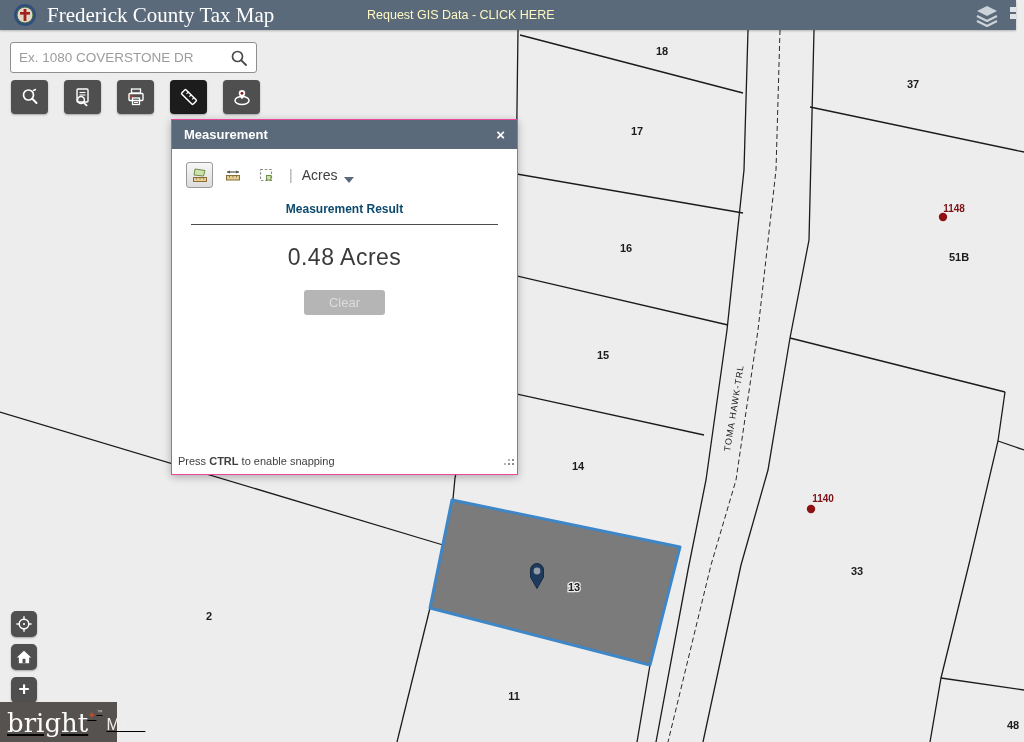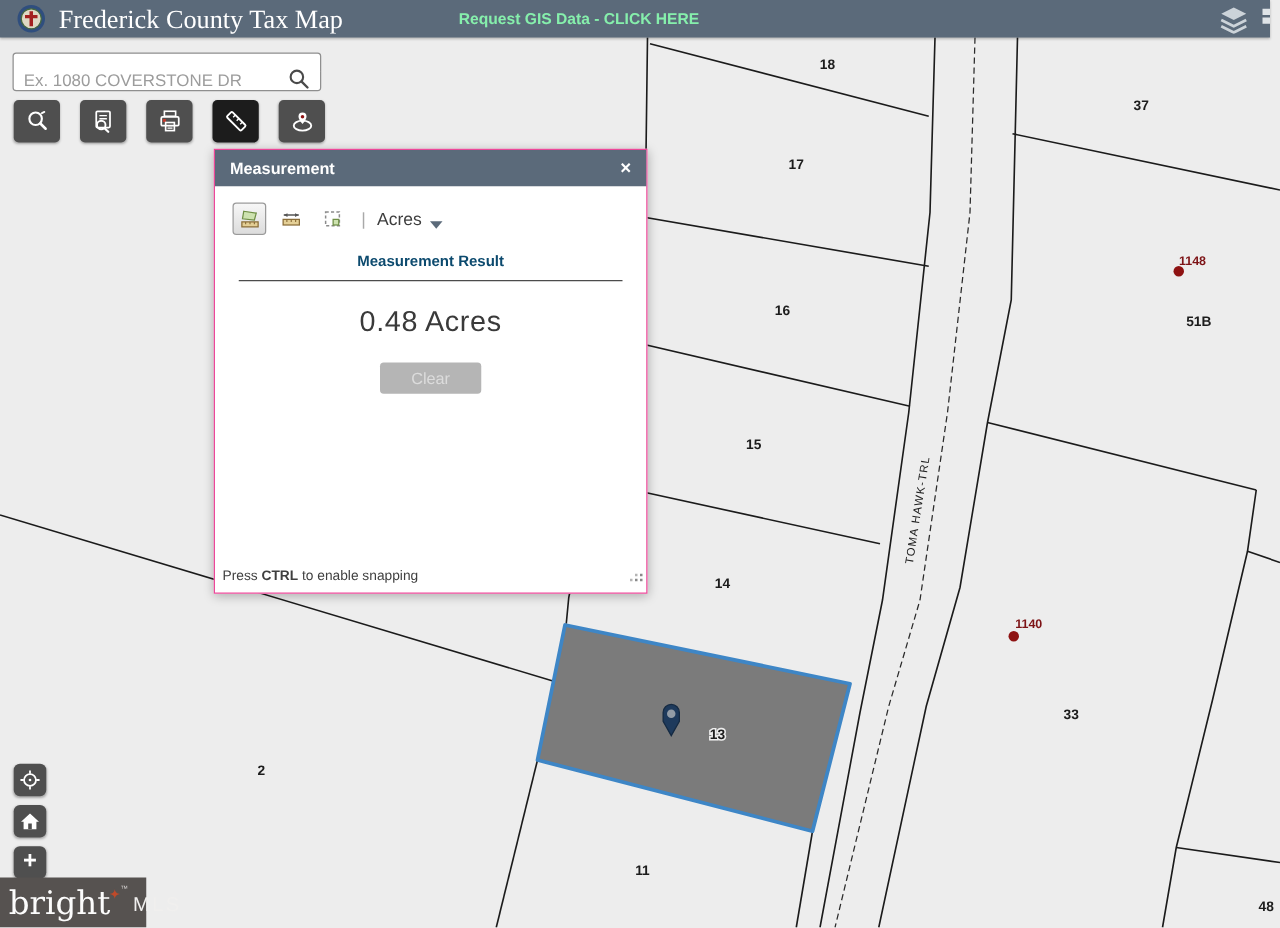--- a/index.html
+++ b/index.html
@@ -14,33 +14,33 @@
     position:absolute; top:0; left:0; width:1016px; height:30px;
     background:#5b6a7a; display:flex; align-items:center; z-index:30;
     box-shadow:0 1px 2px rgba(0,0,0,.25);
   }
   .seal { margin-left:13px; width:24px; height:24px; flex:0 0 auto; }
   .app-title {
     font-family:"Liberation Serif", serif; font-size:21px; color:#fff;
     margin-left:10px; white-space:nowrap;
   }
   .gis-link {
-    position:absolute; left:367px; top:8px; font-size:12.5px; font-weight:bold;
-    color:#86efac; cursor:pointer; white-space:nowrap;
+    position:absolute; left:367px; top:8px; font-size:12.5px; font-weight:normal;
+    color:#fef9c3; cursor:pointer; white-space:nowrap;
   }
   .hdr-right { position:absolute; right:16px; top:3px; width:26px; height:24px; cursor:pointer; }
   .hdr-partial {
     position:absolute; right:0; top:5px; width:8px; height:20px; overflow:hidden;
   }
   .hdr-partial span { display:block; width:12px; height:5px; background:#dfe4e8; margin:2px 0 0 2px; }
   
   .searchbox {
     position:absolute; left:10px; top:42px; width:247px; height:31px;
     background:#fff; border:1px solid #8f8f8f; border-radius:3px;
-    display:flex; align-items:flex-end; z-index:20;
+    display:flex; align-items:center; z-index:20;
   }
   .searchbox input {
     flex:1; border:none; outline:none; background:transparent;
     font-family:"Liberation Sans", sans-serif; font-size:13.5px; color:#333;
     padding:0 8px;
   }
   .searchbox input::placeholder { color:#9c9c9c; }
   .search-divider { width:1px; background:#b5b5b5; }
   .search-btn { width:34px; border:none; background:#fff; cursor:pointer;
     display:flex; align-items:center; justify-content:center; border-radius:0 3px 3px 0; }
@@ -90,21 +90,21 @@
   
   .map-ctrl {
     position:absolute; left:11px; width:26px; height:26px; border:none; border-radius:5px;
     background:#4f4f4f; color:#fff; display:flex; align-items:center; justify-content:center;
     cursor:pointer; z-index:20; box-shadow:0 1px 2px rgba(0,0,0,.3);
   }
   .ctrl-locate { top:611px; } .ctrl-home { top:644px; } .ctrl-zoomin { top:677px; font-size:19px; font-weight:bold; padding-bottom:2px; }
   
   .brand {
     position:absolute; left:0; top:702px; width:117px; height:40px; background:#565250;
-    z-index:22; display:flex; align-items:flex-end; padding:0 0 4px 7px; white-space:nowrap;
+    z-index:22; display:flex; align-items:flex-end; padding:0 0 4px 7px; white-space:nowrap;text-decoration:underline;
   }
   .brand-main { font-family:"DejaVu Serif", serif; font-size:26px; line-height:30px; color:#fcfcfc; }
   .brand-star { color:#bf4a2a; font-size:11px; margin-left:-1px; align-self:flex-start; margin-top:7px; }
   .brand-tm { color:#cfcccb; font-size:6px; align-self:flex-start; margin-top:7px; }
   .brand-sub { color:#f0efee; font-size:16px; letter-spacing:2px; margin-left:4px; margin-bottom:4px; }
   
   .map-svg { position:absolute; left:0; top:0; z-index:1; }
   .parcel-label { font-family:"Liberation Sans", sans-serif; font-size:11px; font-weight:600;
     fill:#1c1c1c; text-anchor:middle; paint-order:stroke; stroke:#ededed; stroke-width:2.5px; }
   .poi-label { font-family:"Liberation Sans", sans-serif; font-size:10px; font-weight:bold;

